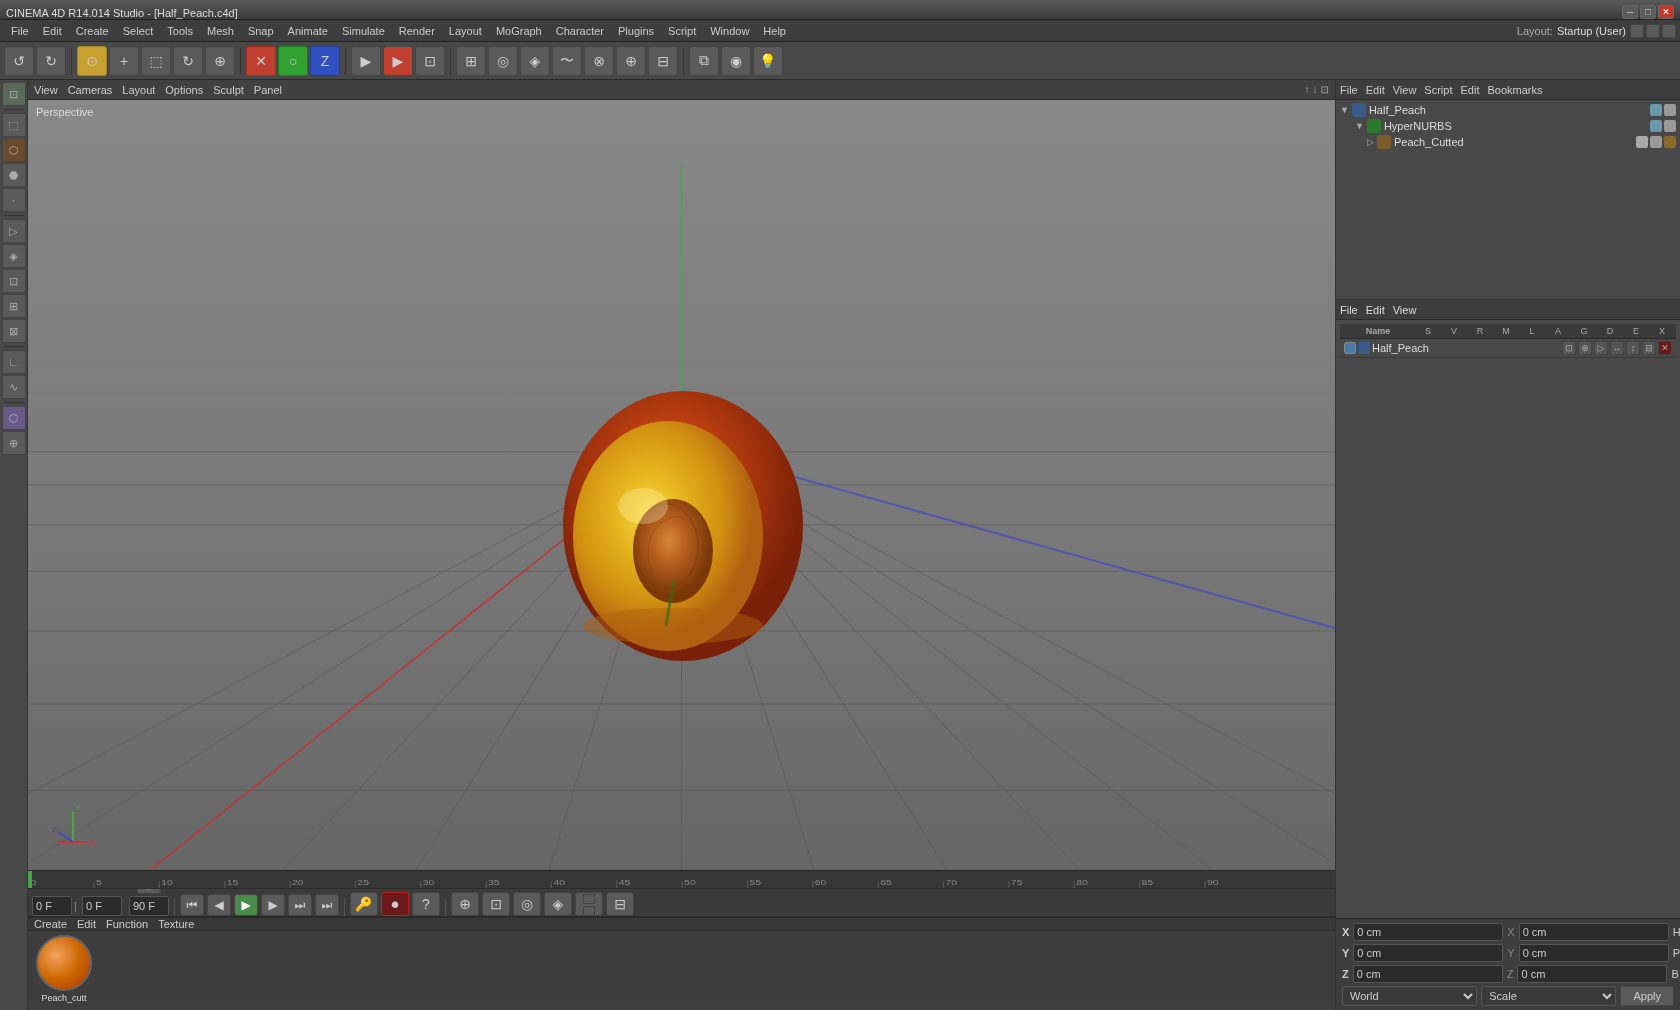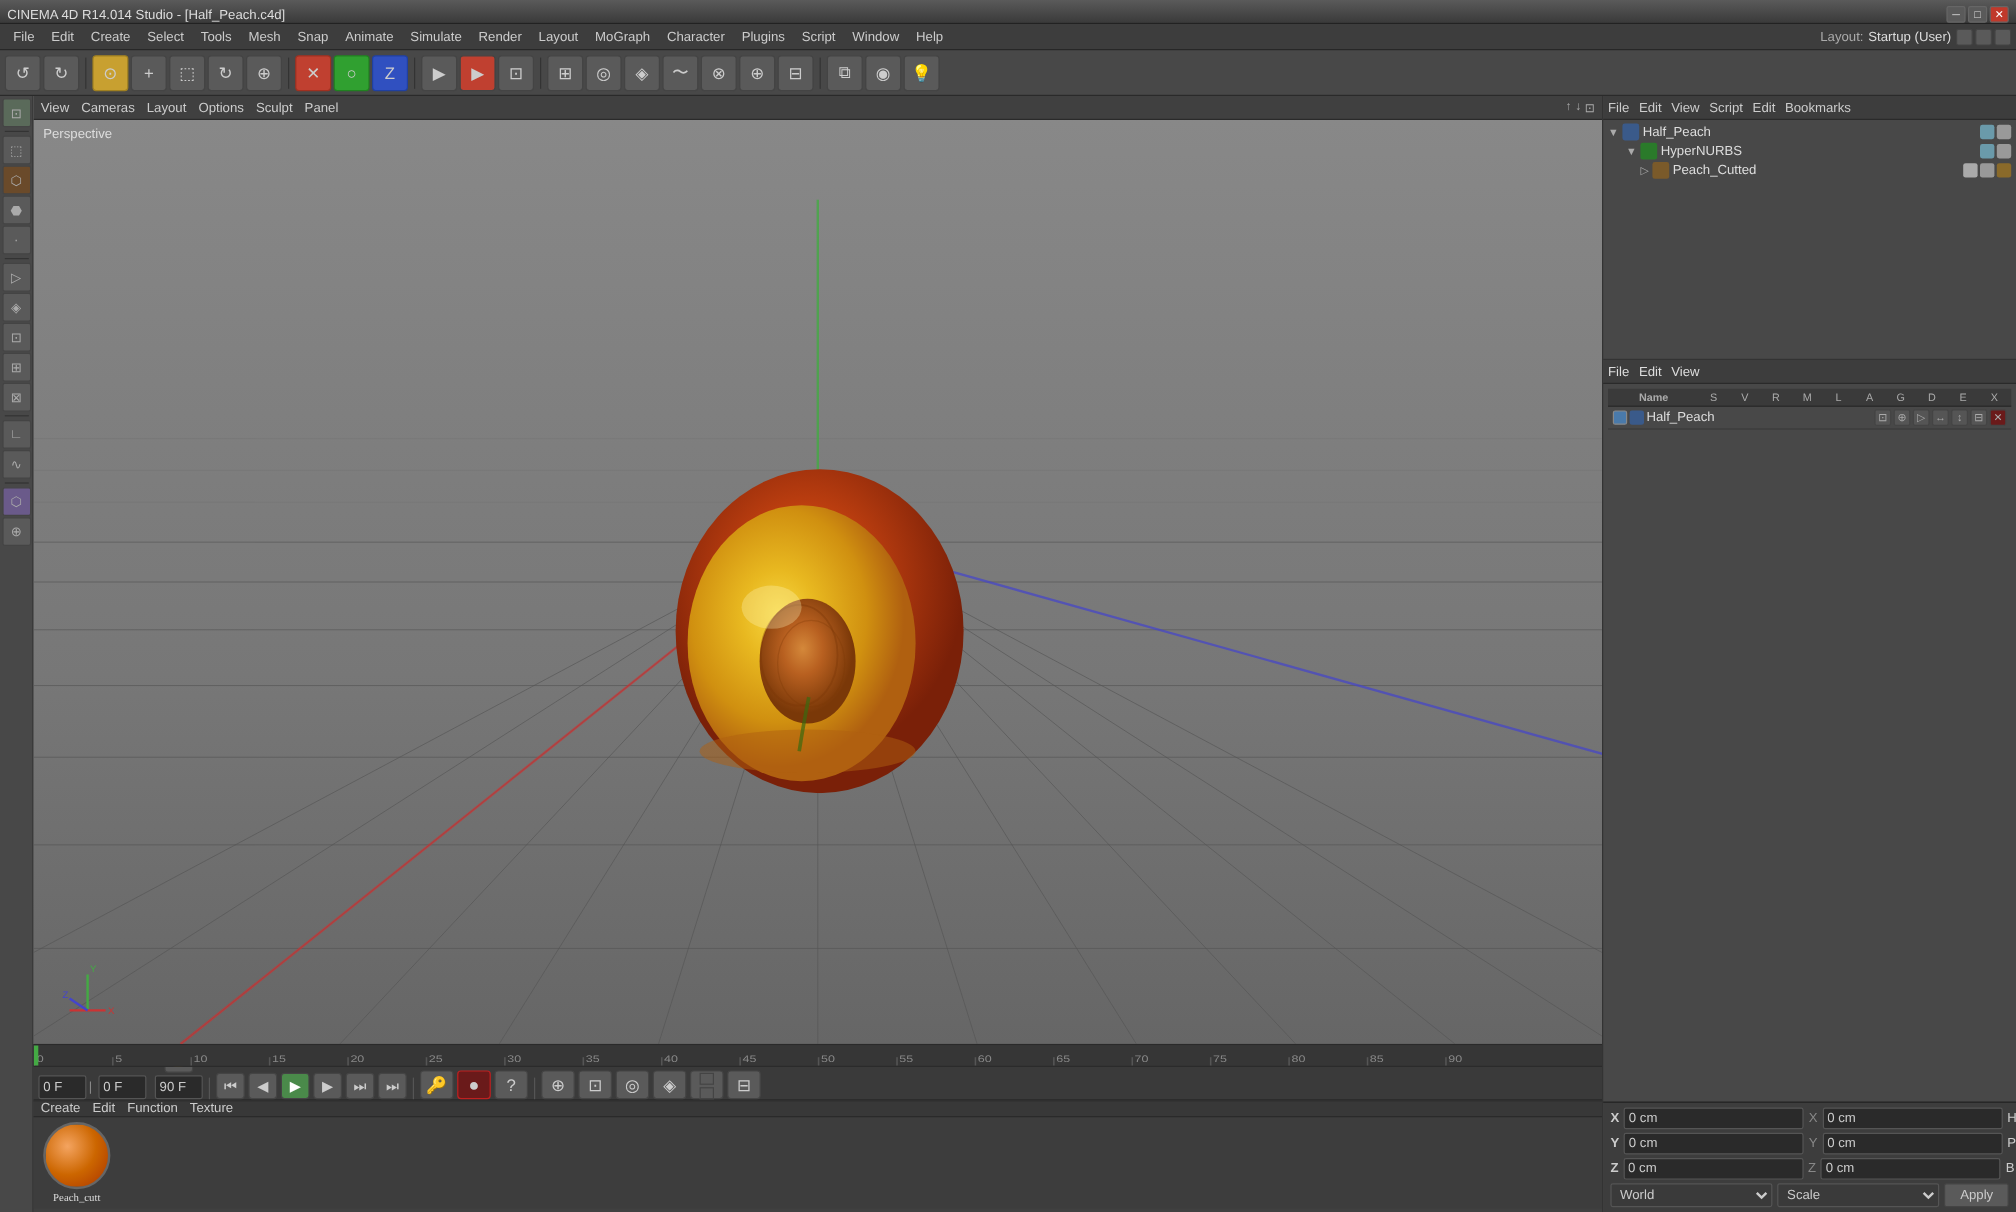--- a/index.html
+++ b/index.html
@@ -155,21 +155,21 @@
     
     #material-bar {
       height: 90px; background: #3d3d3d; border-top: 1px solid #2a2a2a;
       display: flex; flex-direction: column;
     }
     #mat-menubar {
       height: 20px; background: #383838; display: flex; align-items: center; padding: 0 6px;
       gap: 10px; border-bottom: 1px solid #2a2a2a;
     }
     .mat-menu-item { font-size: 11px; color: #ccc; cursor: pointer; }
-    #mat-content { flex: 1; display: flex; padding: 4px 8px; gap: 8px; font-family: Liberation Serif, serif; }
+    #mat-content { flex: 1; display: flex; padding: 4px 8px; gap: 8px; }
     .mat-swatch {
       width: 56px; height: 56px; border-radius: 50%; border: 2px solid #666;
       background: radial-gradient(circle at 35% 35%, #f4a460, #cc6600, #aa3300);
       cursor: pointer; display: flex; flex-direction: column; align-items: center; justify-content: flex-end; padding-bottom: 2px;
     }
     .mat-label { font-size: 9px; color: #ddd; text-align: center; }
 
     
     .grid-svg { position: absolute; top: 0; left: 0; width: 100%; height: 100%; }
     

